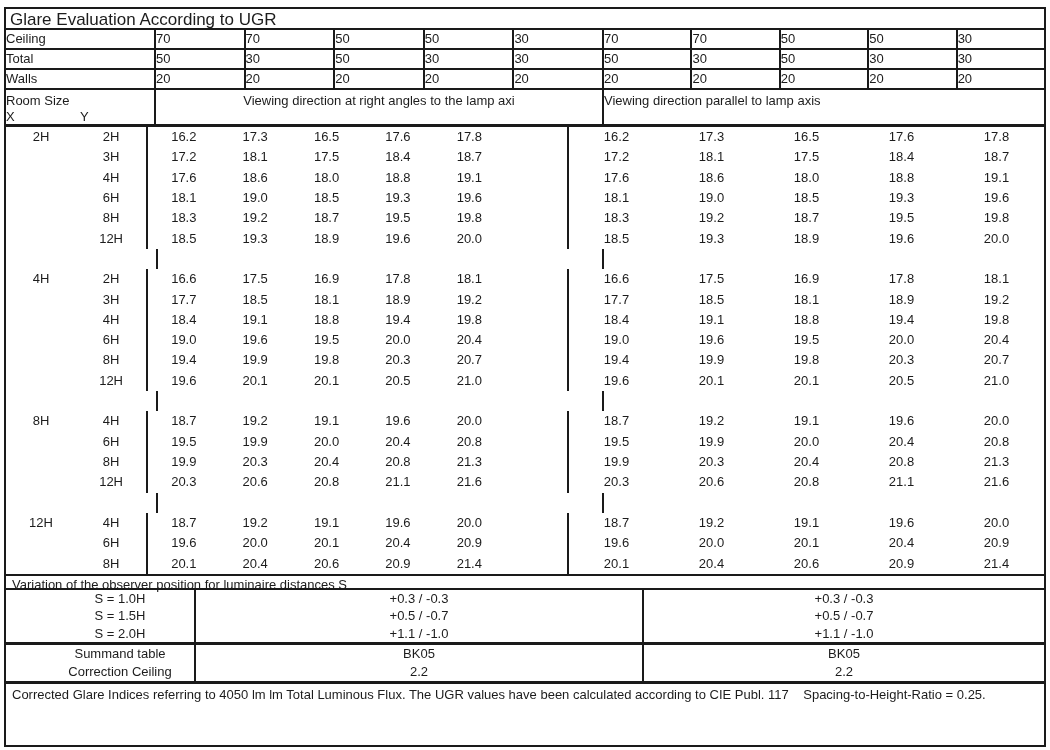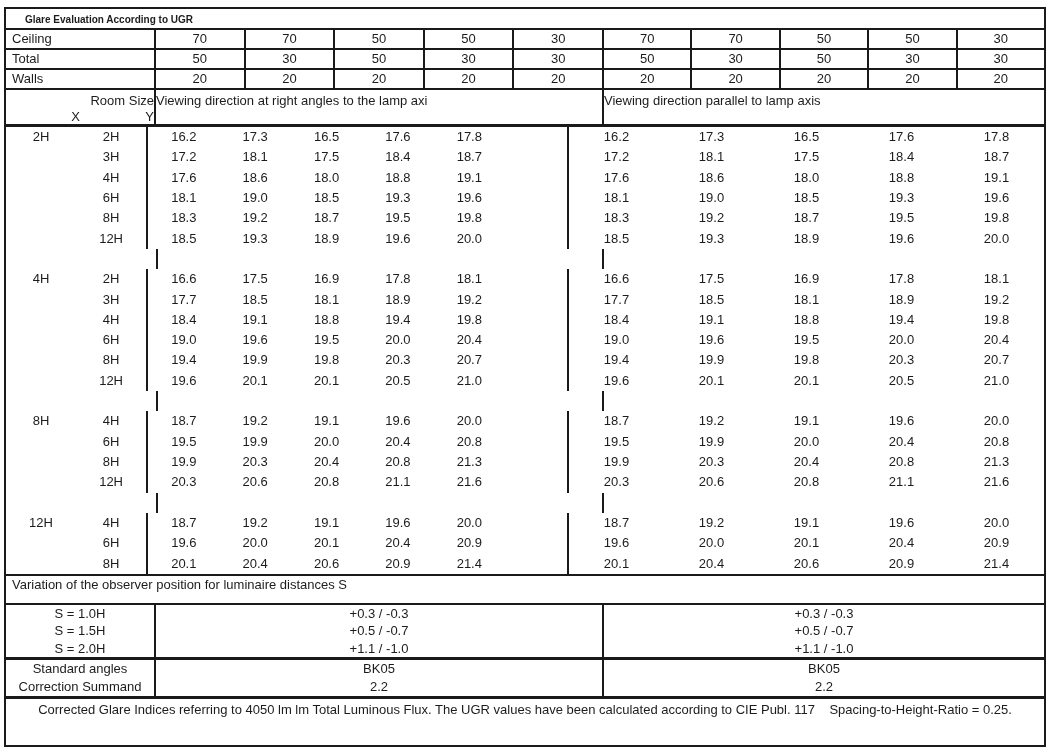--- a/index.html
+++ b/index.html
@@ -11,57 +11,57 @@
   }
   .sheet {
     position: absolute; left: 4px; top: 7px;
     width: 1042px; height: 740px;
     border: 2px solid #1a1a1a; background: #fff;
   }
   
   .title-row {
     height: 21px; line-height: 21px;
     border-bottom: 2px solid #1a1a1a;
-    padding-left: 19px; font-weight: bold; font-size: 10px;
+    padding-left: 4px; font-weight: normal; font-size: 17px;
   }
   
   .srow { display: flex; height: 20px; line-height: 18px; border-bottom: 2px solid #1a1a1a; }
-  .srow .slabel { width: 150px; border-right: 2px solid #1a1a1a; padding-left: 6px; }
+  .srow .slabel { width: 150px; border-right: 2px solid #1a1a1a; padding-left: 0; }
   .sgl { width: 448px; border-right: 2px solid #1a1a1a; display: flex; }
   .sgr { flex: 1; display: flex; }
-  .scell { flex: 1; text-align: center; border-right: 2px solid #1a1a1a; }
+  .scell { flex: 1; border-right: 2px solid #1a1a1a; }
   .scell:last-child { border-right: none; }
   
   .head-row { display: flex; height: 37px; border-bottom: 3px solid #1a1a1a; }
-  .rs { width: 150px; border-right: 2px solid #1a1a1a; text-align: right; }
+  .rs { width: 150px; border-right: 2px solid #1a1a1a; text-align: left; }
   .rs .rst { height: 19px; line-height: 21px; }
   .rs .xy { display: flex; height: 18px; line-height: 16px; }
   .rs .xy span { flex: 1; }
-  .ghl { width: 448px; border-right: 2px solid #1a1a1a; text-align: left; line-height: 21px; }
+  .ghl { width: 448px; border-right: 2px solid #1a1a1a; text-align: center; line-height: 21px; }
   .ghr { flex: 1; text-align: left; line-height: 21px; }
   
   .ugr-body { height: 447px; }
   .brow { display: flex; height: 20.32px; line-height: 20.32px; }
   .bx, .by { width: 75px; text-align: center; }
   .bgl { width: 448px; border-left: 2px solid #1a1a1a; border-right: 2px solid #1a1a1a;
          padding-right: 62px; display: flex; }
   .bgl .bv { flex: 1; text-align: center; }
   .bgr { flex: 1; display: flex; }
   .bgr .bv { flex: 0 0 95px; text-align: center; }
   
-  .vhead { height: 31px; line-height: 17px; border-top: 2px solid #1a1a1a;
+  .vhead { height: 16px; line-height: 17px; border-top: 2px solid #1a1a1a;
            border-bottom: 2px solid #1a1a1a; padding-left: 6px; }
   .xsec { border-bottom: 3px solid #1a1a1a; }
-  .xrow { display: flex; height: 17.3px; line-height: 17.3px; }
+  .xrow { display: flex; height: 17.3px; line-height: 17.3px; margin-left: 40px; }
   .sumsec .xrow { height: 18px; line-height: 18px; }
   .xlabel { width: 150px; border-right: 2px solid #1a1a1a; text-align: center; }
   .xvl { width: 448px; border-right: 2px solid #1a1a1a; text-align: center; }
   .xvr { flex: 1; text-align: center; }
   
-  .footer { padding: 3px 6px 0 6px; line-height: 16px; white-space: pre-wrap; text-align: center; }
+  .footer { padding: 3px 6px 0 6px; line-height: 16px; white-space: pre-wrap; }
 </style>
 </head>
 <body>
 
 <div class="sheet">
 
   <div class="title-row">Glare Evaluation According to UGR</div>
 
   <div class="srow">
     <div class="slabel">Ceiling</div>
@@ -507,26 +507,26 @@
     </div>
     <div class="xrow">
       <div class="xlabel">S = 2.0H</div>
       <div class="xvl">+1.1 / -1.0</div>
       <div class="xvr">+1.1 / -1.0</div>
     </div>
   </div>
 
   <div class="xsec sumsec">
     <div class="xrow">
-      <div class="xlabel">Standard angles</div>
+      <div class="xlabel">Summand table</div>
       <div class="xvl">BK05</div>
       <div class="xvr">BK05</div>
     </div>
     <div class="xrow">
-      <div class="xlabel">Correction Summand</div>
+      <div class="xlabel">Correction Ceiling</div>
       <div class="xvl">2.2</div>
       <div class="xvr">2.2</div>
     </div>
   </div>
 
   <div class="footer">Corrected Glare Indices referring to 4050 lm lm Total Luminous Flux. The UGR values have been calculated according to CIE Publ. 117    Spacing-to-Height-Ratio = 0.25.</div>
 
 </div>
 
 </body></html>

